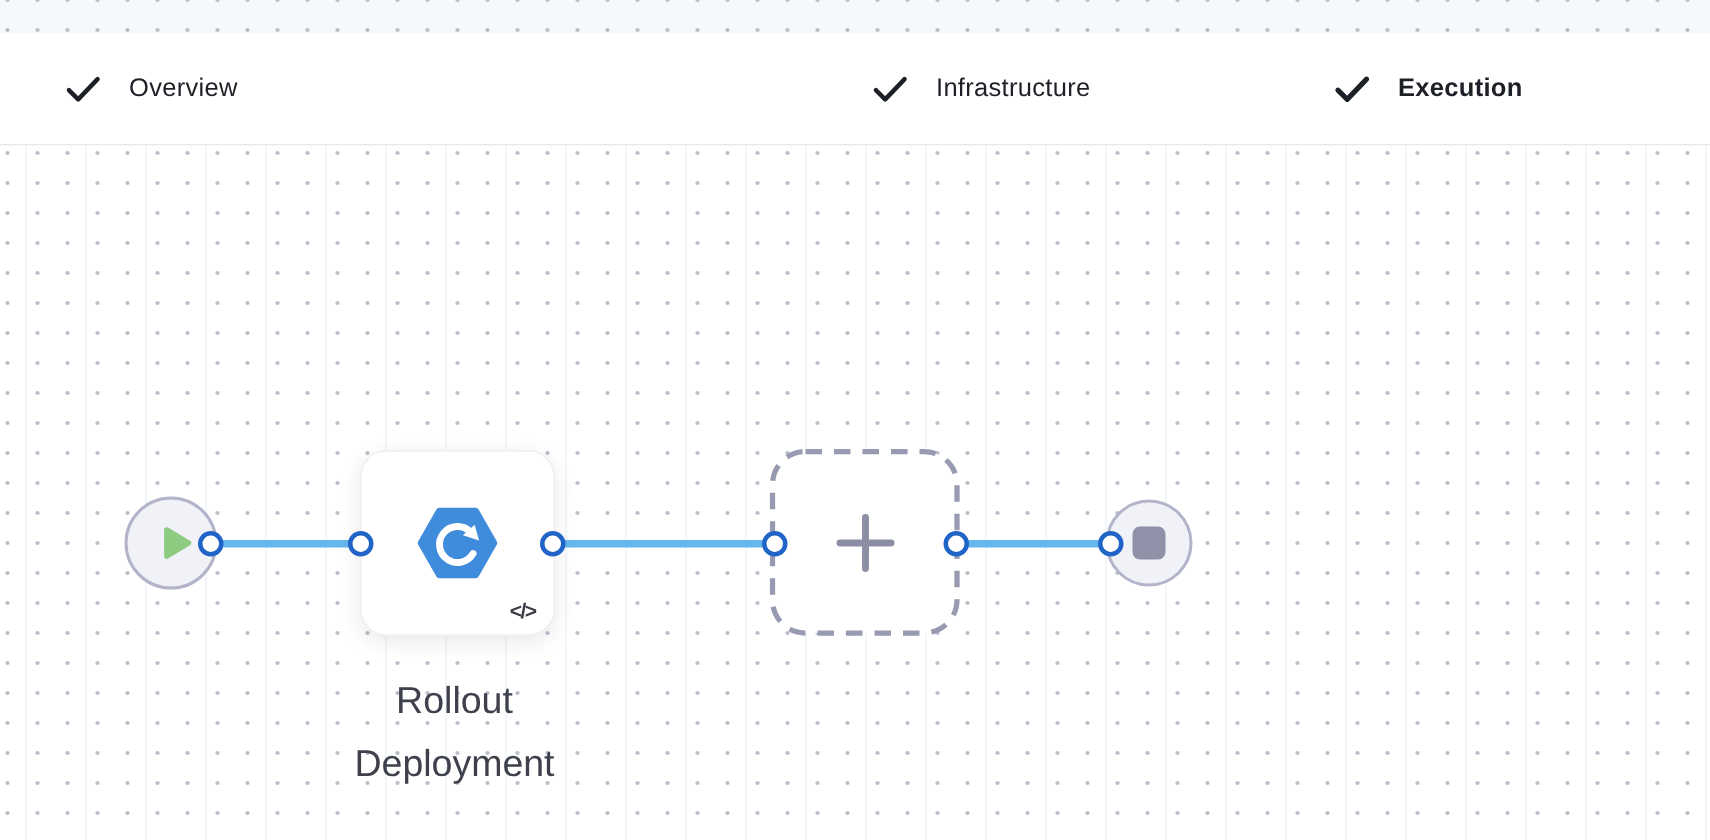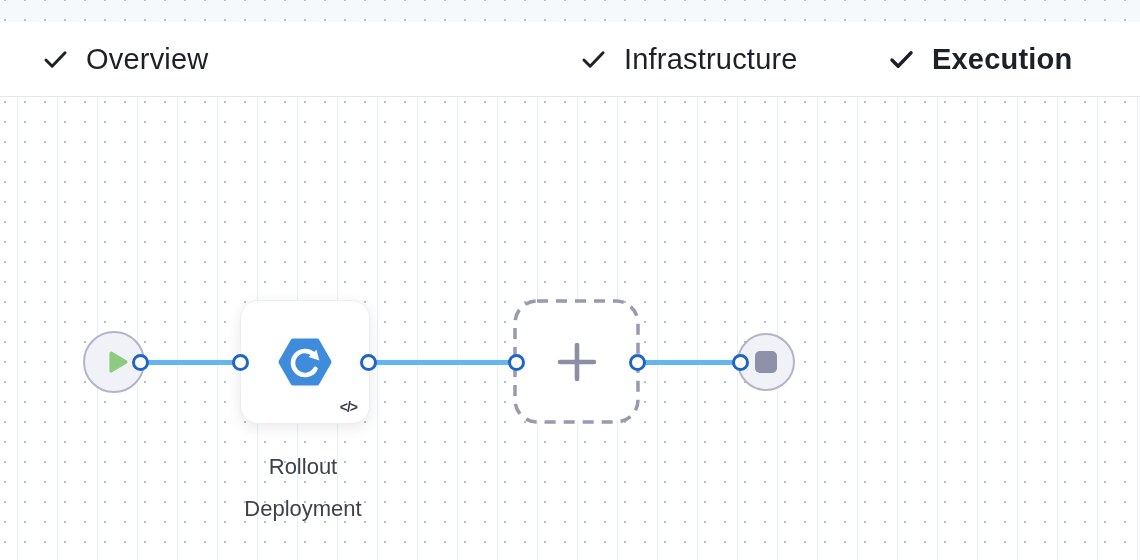--- a/index.html
+++ b/index.html
@@ -22,21 +22,21 @@
     position:absolute; left:0; top:22px; width:1140px; height:75px;
     background:#ffffff;
     border-bottom:1px solid #e7e8ea;
   }
   .tab {
     position:absolute; top:0; height:100%;
     display:flex; align-items:center; gap:17px;
     cursor:pointer;
   }
   .tab-label {
-    font-size:29px; color:#1d2026; font-weight:500;
+    font-size:17px; color:#1d2026; font-weight:500;
     letter-spacing:0.2px; white-space:nowrap;
   }
   .tab.active .tab-label { font-weight:700; }
   .check-icon { width:27px; height:27px; display:block; }
   .tab-underline {
     position:absolute; left:860px; top:92px; width:240px; height:5px;
     background:#3470cd; border-radius:4px 4px 0 0;
   }
   
   .canvas {
@@ -89,21 +89,21 @@
     z-index:2; cursor:pointer;
   }
   .add-step-node svg.box { position:absolute; left:0; top:0; }
   .plus-icon {
     position:absolute; left:50%; top:50%; width:40px; height:40px;
     transform:translate(-50%,-50%);
   }
   
   .node-label {
     position:absolute; text-align:center;
-    font-size:22px; line-height:42px; color:#3e404c;
+    font-size:25px; line-height:42px; color:#3e404c;
     z-index:2;
   }
   .rollout-label { left:218px; top:349px; width:170px; }
   .add-step-label { left:491px; top:349px; width:170px; }
 </style>
 </head>
 <body>
 
 <div class="top-strip"></div>
 

